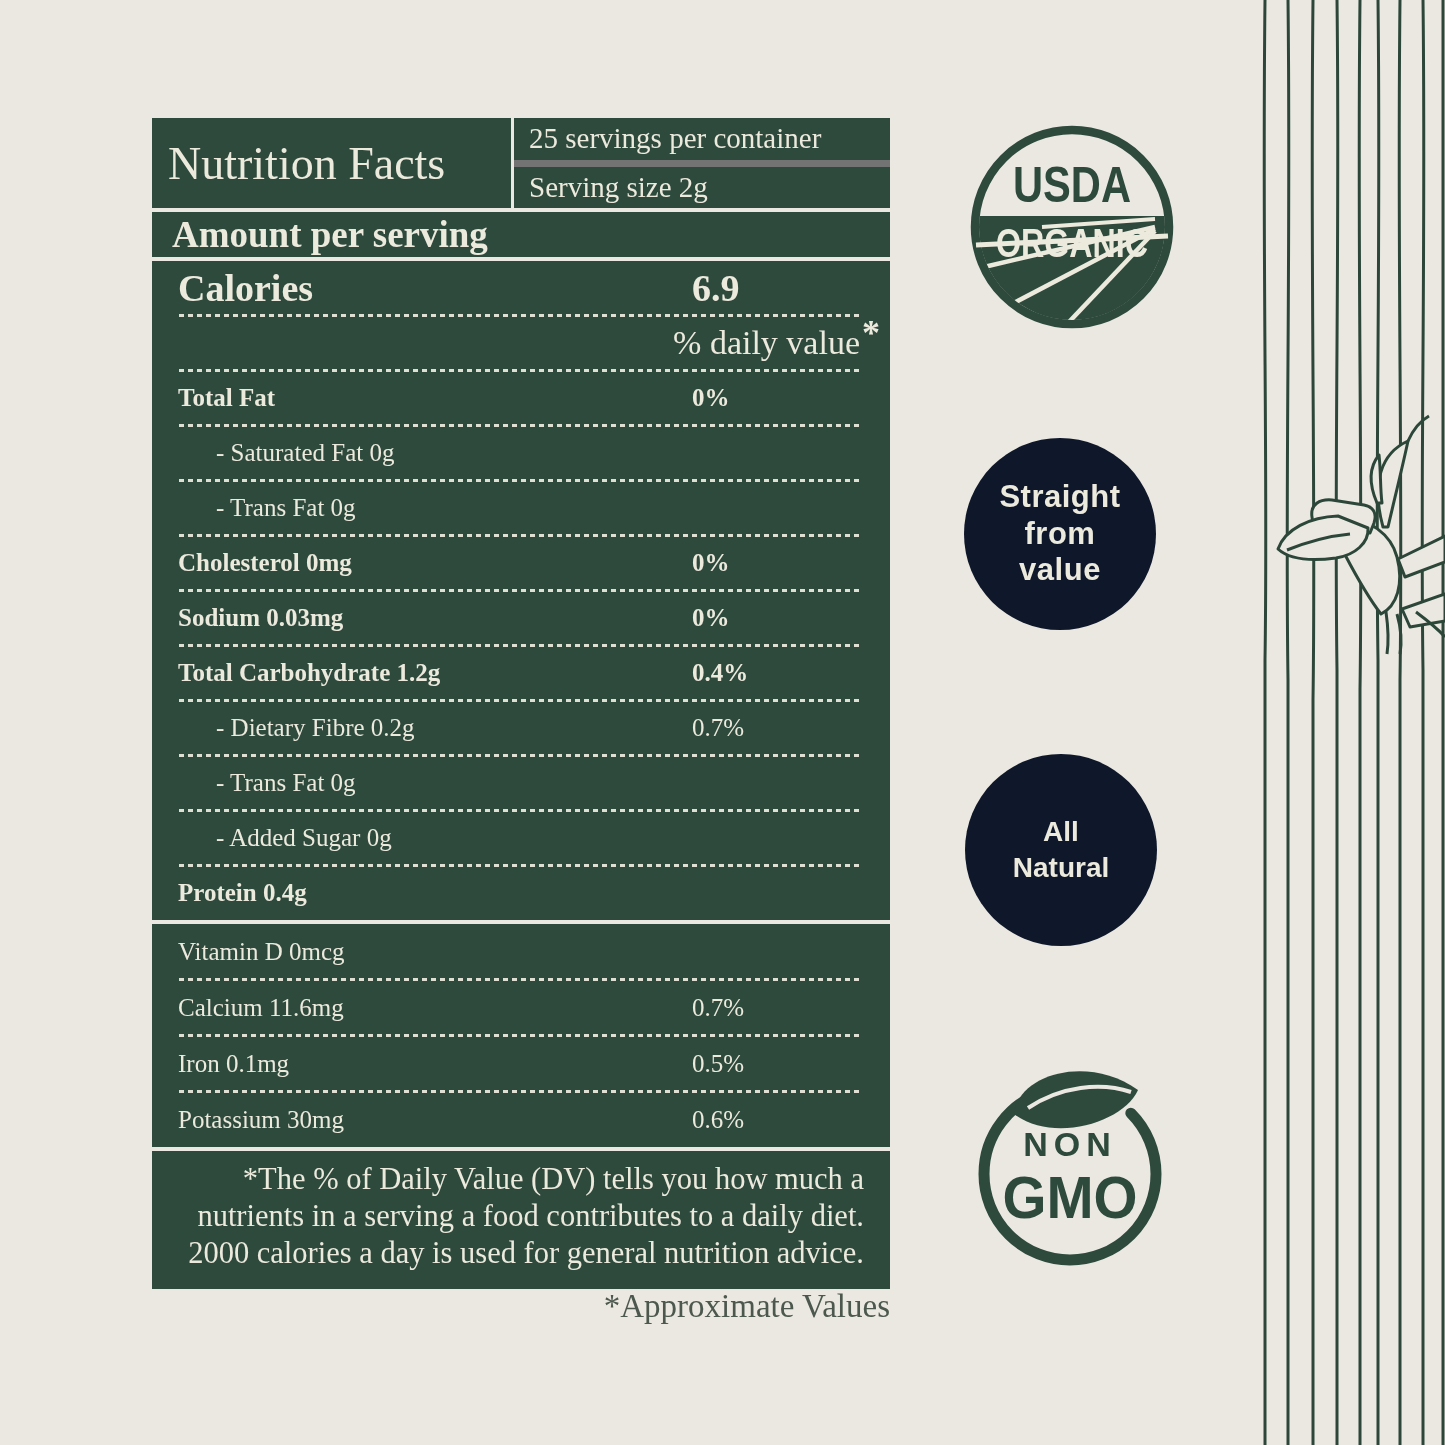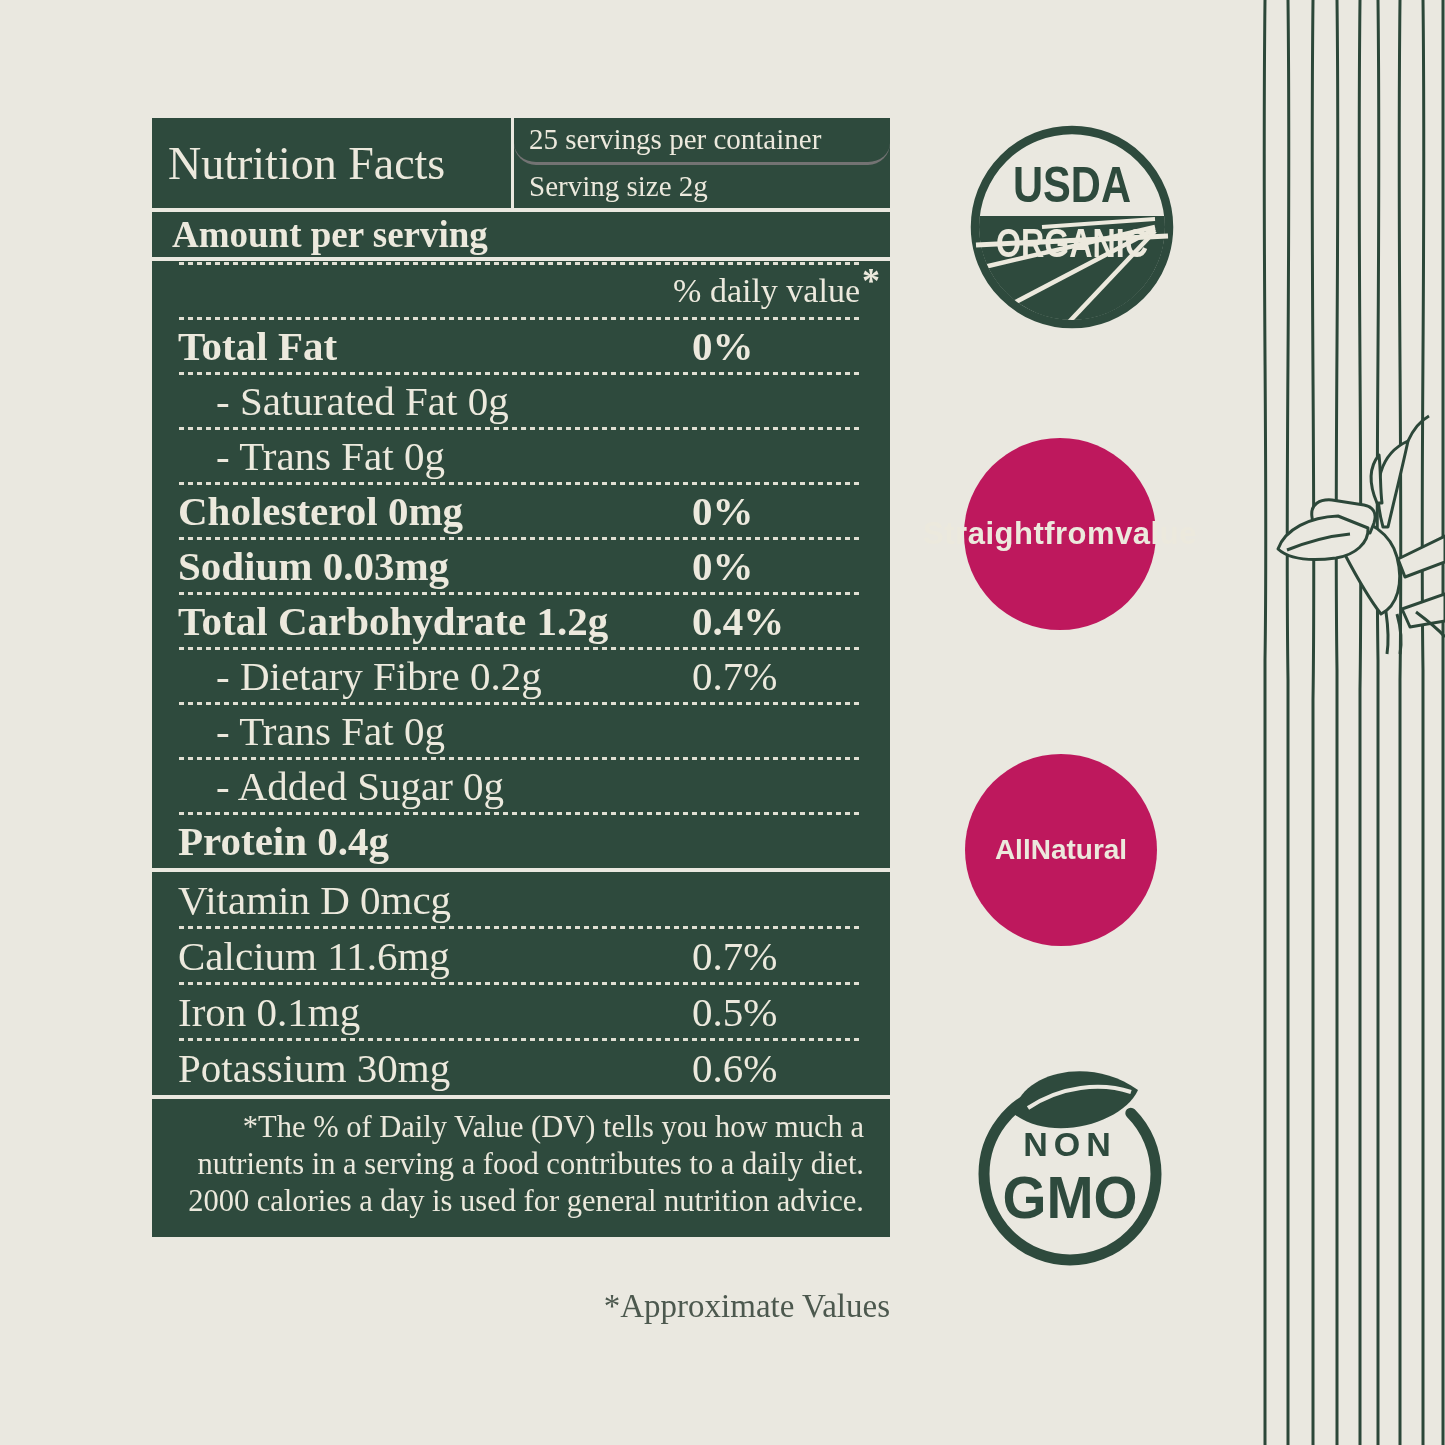--- a/index.html
+++ b/index.html
@@ -8,39 +8,39 @@
     background:#eae8e0;
     font-family:"Liberation Serif", serif;
   }
   
   .label { position:absolute; left:152px; top:118px; width:738px; color:#ece9dd; }
   .block { background:#2e4a3d; margin-bottom:4px; }
   .header { display:flex; height:90px; }
   .title-cell { width:362px; border-right:3px solid #eae8e0; display:flex; align-items:center; padding-left:16px; font-size:46px; box-sizing:border-box; }
   .serving-cell { flex:1; display:flex; flex-direction:column; }
   .serving-row { flex:1; display:flex; align-items:center; padding-left:15px; font-size:29px; }
-  .serving-row.first { border-bottom:3px solid #737373;border-radius:22px; }
+  .serving-row.first { border-bottom:7px solid #737373; }
   .amount-bar { height:45px; display:flex; align-items:center; padding-left:20px; font-size:37px; font-weight:bold; }
   .panel { padding:1px 0; }
-  .row { height:52px; display:flex; align-items:center; padding:0 26px; font-size:41px; }
+  .row { height:52px; display:flex; align-items:center; padding:0 26px; font-size:25px; }
   .row .lbl { flex:1; white-space:nowrap; }
   .row .val { width:172px; }
   .bold { font-weight:bold; }
   .indent { padding-left:64px !important; }
   .cal { font-size:38px; }
   .dv { justify-content:flex-end; padding-right:10px; font-size:34px; }
   .sup { font-weight:bold; position:relative; top:-10px; margin-left:2px; font-size:36px; }
   .sep { height:3px; margin:0 27px;
          background-image:repeating-linear-gradient(90deg,#e0dfd3 0,#e0dfd3 5px,transparent 5px,transparent 9px); }
   .vrow { height:53px; }
   .footnote { padding:10px 26px 16px; font-size:30.5px; line-height:1.22;text-align:right; }
   .approx { position:absolute; left:152px; top:1288px; width:738px; text-align:right; font-size:33px; color:#4c584e; }
   
-  .badge-circle { position:absolute; border-radius:50%; background:#be185d; color:#ece9dd;
-    display:flex; align-items:center; justify-content:center; text-align:center;
+  .badge-circle { position:absolute; border-radius:50%; background:#0f172a; color:#ece9dd;
+    display:flex; flex-direction:column; align-items:center; justify-content:center; text-align:center;
     font-family:"Liberation Sans", sans-serif; font-weight:bold; }
   #straight-badge { left:964px; top:438px; width:192px; height:192px; font-size:31px; line-height:1.18; letter-spacing:0.5px; }
   #natural-badge  { left:965px; top:754px; width:192px; height:192px; font-size:28px; line-height:1.3; }
   .abs { position:absolute; }
   svg text { font-family:"Liberation Sans", sans-serif; font-weight:bold; }
 </style>
 </head>
 <body>
 
 <div class="label">
@@ -49,20 +49,24 @@
     <div class="title-cell">Nutrition Facts</div>
     <div class="serving-cell">
       <div class="serving-row first">25 servings per container</div>
       <div class="serving-row">Serving size 2g</div>
     </div>
   </div>
 
   <div class="block amount-bar">Amount per serving</div>
 
   <div class="block panel">
+    <div class="row bold cal">
+      <span class="lbl">Calories</span>
+      <span class="val">6.9</span>
+    </div>
     <div class="sep"></div>
     <div class="row dv">
       <span>% daily value</span>
       <span class="sup">*</span>
     </div>
     <div class="sep"></div>
     <div class="row bold">
       <span class="lbl">Total Fat</span>
       <span class="val">0%</span>
     </div>

